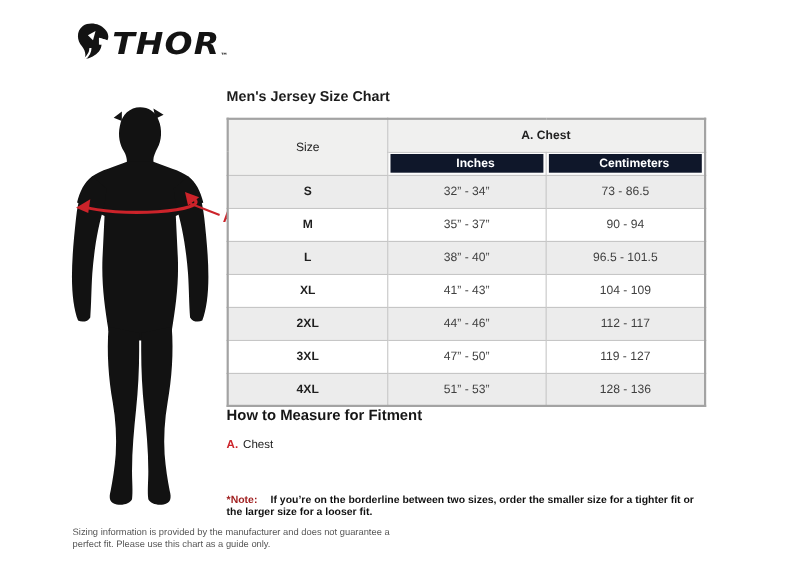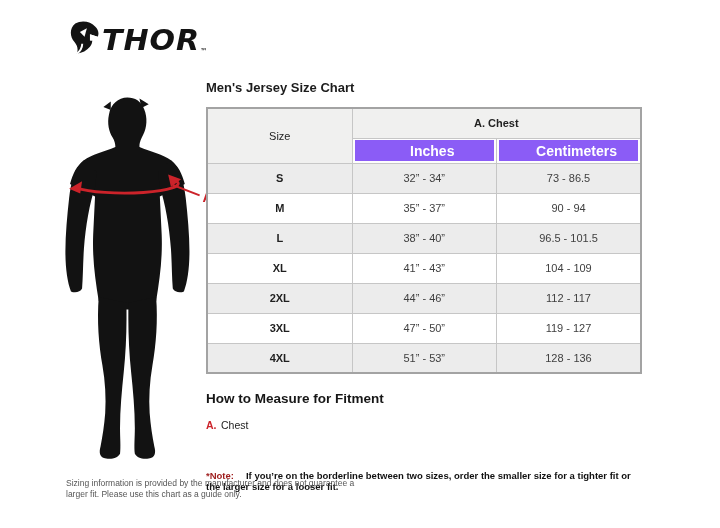--- a/index.html
+++ b/index.html
@@ -22,29 +22,29 @@
   
   .content { position:absolute; left:206px; top:80px; width:436px; }
   .chart-title { font-size:13px; font-weight:bold; color:#1c1c1c; margin-bottom:12px; }
 
   table.size-chart { border-collapse:collapse; width:436px; table-layout:fixed;
                      border:2px solid #a3a3a3; }
   table.size-chart th, table.size-chart td { border:1px solid #c6c6c6; text-align:center; }
   th.size-head { width:145px; background:#f0f0ef; font-size:11px; font-weight:normal; color:#222; }
   th.group-head { background:#f0f0ef; height:30px; font-size:11px; font-weight:bold; color:#222; }
   th.sub { background:#fdfdfd; padding:1px 2px 2px 2px; height:19px; }
-  .sub-pill { background:#8b5cf6; color:#fff; font-size:14px; font-weight:bold;
+  .sub-pill { background:#0f172a; color:#fff; font-size:11px; font-weight:bold;
               padding:3px 0 2px 16px; }
   td { height:30px; font-size:11px; }
   td.size { font-weight:bold; color:#1f1f1f; }
   td.val { color:#404040; }
   tr.alt { background:#ececec; }
   tr.plain { background:#fff; }
 
-  .measure-heading { font-size:13.5px; font-weight:bold; color:#161616; margin-top:17px; }
+  .measure-heading { font-size:13.5px; font-weight:bold; color:#161616; }
   .measure-item { margin-top:9px; }
   .measure-key { color:#cc232a; font-weight:bold; font-size:10.5px; }
   .measure-name { font-weight:normal; font-size:10.5px; color:#1c1c1c; }
   .measure-desc { font-size:9.5px; color:#3d3d3d; line-height:1.35; width:310px; margin-top:2px; }
 
   .note-row { margin-top:37px; font-size:9.5px; font-weight:bold; }
   .note-label { color:#9e1c1c; margin-right:12px; }
   .note-text { color:#111; }
 
   .disclaimer { position:absolute; left:66px; top:478px; width:300px;
@@ -157,13 +157,13 @@
       <span class="measure-name">Chest</span>
     </div>
   </div>
 
   <div class="note-row">
     <span class="note-label">*Note:</span><span class="note-text">If you’re on the borderline between two sizes, order the smaller size for a tighter fit or the larger size for a looser fit.</span>
   </div>
 
 </div>
 
-<div class="disclaimer">Sizing information is provided by the manufacturer and does not guarantee a larger fit. Please use this chart as a guide only.</div>
+<div class="disclaimer">Sizing information is provided by the manufacturer and does not guarantee a perfect fit. Please use this chart as a guide only.</div>
 
 </body></html>

